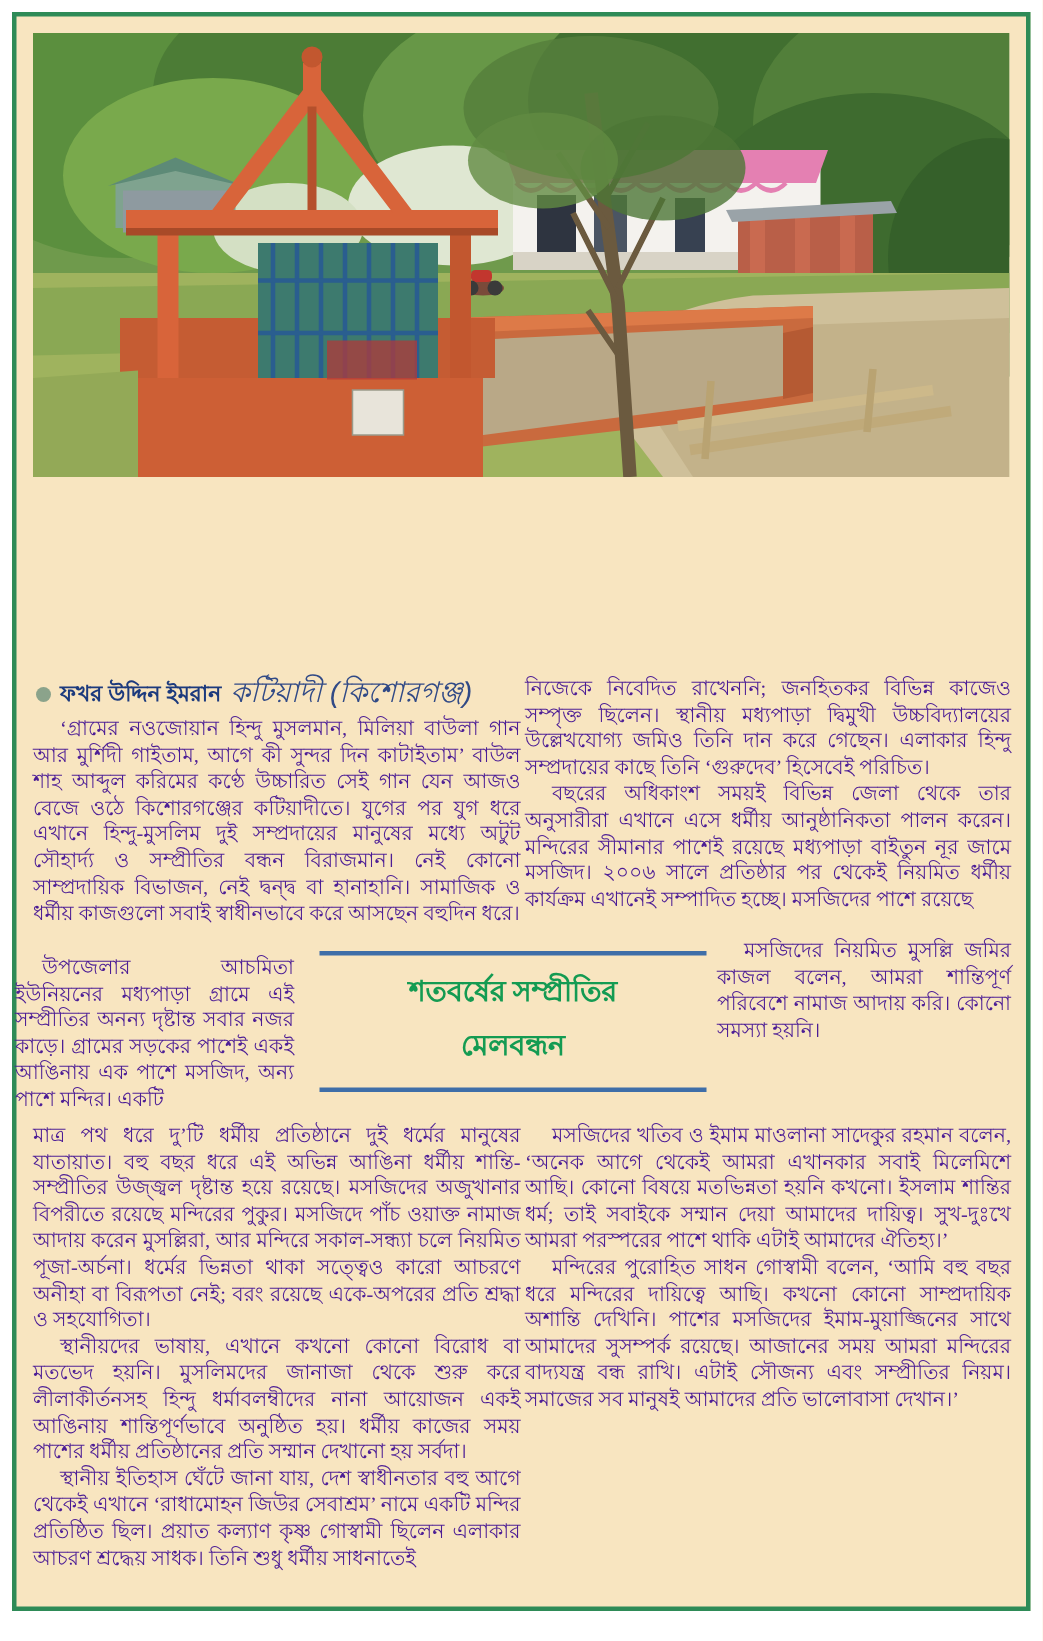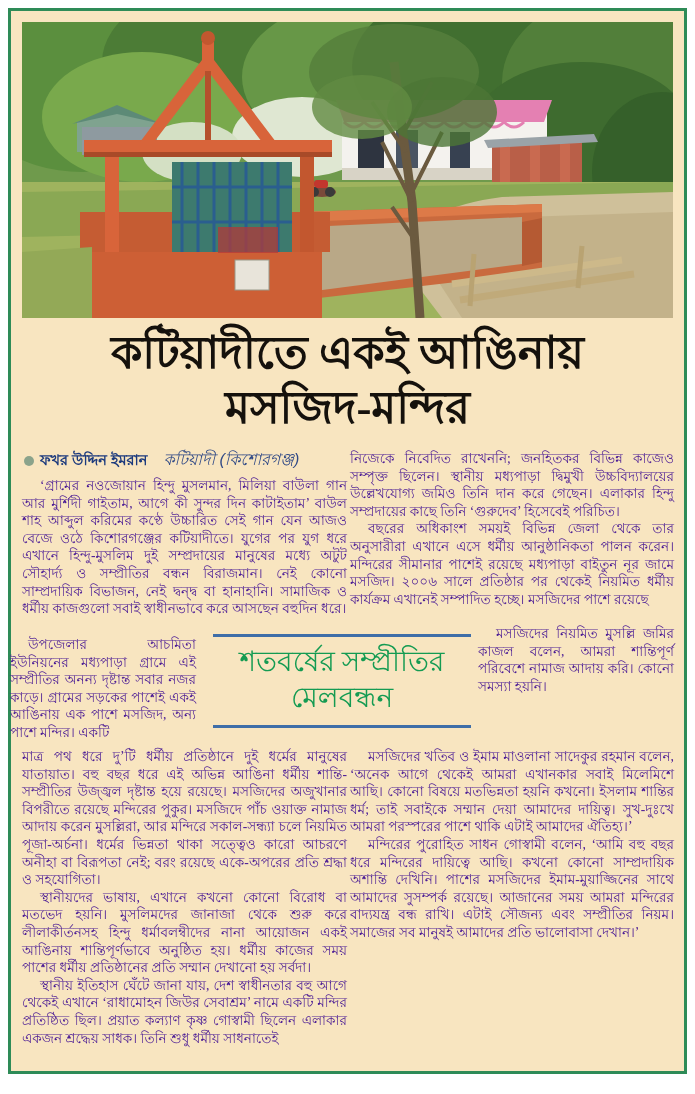--- a/index.html
+++ b/index.html
@@ -11,31 +11,31 @@
   .photo-wrap svg { display:block; }
 
   .headline { position:absolute; left:0; top:326px; width:695px; text-align:center;
               font-weight:bold; color:#15110c; font-size:45px; line-height:1.22;
               font-family:"Liberation Serif", serif; letter-spacing:0px; }
 
   .byline { position:absolute; left:24px; top:447px; width:400px; font-size:14.5px; color:#23418a;
             display:flex; align-items:center; gap:6px;text-align:right; }
   .byline .dot { width:10px; height:10px; border-radius:50%; background:#8ba38b; display:inline-block; }
   .byline .author { font-weight:bold; color:#1c3a7d; }
-  .byline .loc { font-style:italic; color:#314a86; font-size:16px;margin-left:10px; }
+  .byline .loc { font-style:italic; color:#314a86; font-size:19px; }
 
   .bodytext { font-size:13.6px; line-height:17.6px; color:#4c1d95; text-align:justify;
               font-family:"Liberation Serif", serif; }
   .para { text-indent:18px; }
   .abs { position:absolute; }
 
   .pullquote { position:absolute; left:213px; top:634px; width:258px;
                border-top:3px solid #3f6ea8; border-bottom:3px solid #3f6ea8;
                padding:7px 0 9px 0; text-align:center; }
-  .pullquote .pq-line { color:#149b52; font-weight:normal; font-size:28px; line-height:36px;
+  .pullquote .pq-line { color:#149b52; font-weight:bold; font-size:19px; line-height:36px;
                         font-family:"Liberation Serif", serif;text-align:center; }
 </style>
 </head>
 <body>
 
 <div class="page">
   <div class="frame"></div>
 
   <div class="photo-wrap">
     <svg width="651" height="296" viewBox="0 0 651 296">
@@ -131,24 +131,20 @@
       <ellipse cx="340" cy="85" rx="50" ry="32" fill="#618b42" opacity="0.8"></ellipse>
 
       <path d="M430,262 L600,238" stroke="#cdb98a" stroke-width="7"></path>
       <path d="M438,278 L612,252" stroke="#c0aa7a" stroke-width="7"></path>
       <path d="M452,232 L448,284 M560,224 L556,266" stroke="#b9a372" stroke-width="5"></path>
 
       <path d="M0,230 L70,225 L70,296 L0,296 Z" fill="#93a957"></path>
     </svg>
   </div>
 
-  <div class="headline">
-    <div>কটিয়াদীতে একই আঙিনায়</div>
-    <div>মসজিদ-মন্দির</div>
-  </div>
 
   <div class="byline">
     <span class="dot"></span>
     <span class="author">ফখর উদ্দিন ইমরান</span>
     <span class="loc">কটিয়াদী (কিশোরগঞ্জ)</span>
   </div>
 
   <div class="abs bodytext" style="left:22px; top:477px; width:325px;">
     <p class="para">‘গ্রামের নওজোয়ান হিন্দু মুসলমান, মিলিয়া বাউলা গান আর মুর্শিদী গাইতাম, আগে কী সুন্দর দিন কাটাইতাম’ বাউল শাহ আব্দুল করিমের কণ্ঠে উচ্চারিত সেই গান যেন আজও বেজে ওঠে কিশোরগঞ্জের কটিয়াদীতে। যুগের পর যুগ ধরে এখানে হিন্দু-মুসলিম দুই সম্প্রদায়ের মানুষের মধ্যে অটুট সৌহার্দ্য ও সম্প্রীতির বন্ধন বিরাজমান। নেই কোনো সাম্প্রদায়িক বিভাজন, নেই দ্বন্দ্ব বা হানাহানি। সামাজিক ও ধর্মীয় কাজগুলো সবাই স্বাধীনভাবে করে আসছেন বহুদিন ধরে।</p>
   </div>
@@ -158,21 +154,21 @@
   </div>
 
   <div class="pullquote">
     <div class="pq-line">শতবর্ষের সম্প্রীতির</div>
     <div class="pq-line">মেলবন্ধন</div>
   </div>
 
   <div class="abs bodytext" style="left:22px; top:748px; width:325px;">
     <p>মাত্র পথ ধরে দু’টি ধর্মীয় প্রতিষ্ঠানে দুই ধর্মের মানুষের যাতায়াত। বহু বছর ধরে এই অভিন্ন আঙিনা ধর্মীয় শান্তি-সম্প্রীতির উজ্জ্বল দৃষ্টান্ত হয়ে রয়েছে। মসজিদের অজুখানার বিপরীতে রয়েছে মন্দিরের পুকুর। মসজিদে পাঁচ ওয়াক্ত নামাজ আদায় করেন মুসল্লিরা, আর মন্দিরে সকাল-সন্ধ্যা চলে নিয়মিত পূজা-অর্চনা। ধর্মের ভিন্নতা থাকা সত্ত্বেও কারো আচরণে অনীহা বা বিরূপতা নেই; বরং রয়েছে একে-অপরের প্রতি শ্রদ্ধা ও সহযোগিতা।</p>
     <p class="para">স্থানীয়দের ভাষায়, এখানে কখনো কোনো বিরোধ বা মতভেদ হয়নি। মুসলিমদের জানাজা থেকে শুরু করে লীলাকীর্তনসহ হিন্দু ধর্মাবলম্বীদের নানা আয়োজন একই আঙিনায় শান্তিপূর্ণভাবে অনুষ্ঠিত হয়। ধর্মীয় কাজের সময় পাশের ধর্মীয় প্রতিষ্ঠানের প্রতি সম্মান দেখানো হয় সর্বদা।</p>
-    <p class="para">স্থানীয় ইতিহাস ঘেঁটে জানা যায়, দেশ স্বাধীনতার বহু আগে থেকেই এখানে ‘রাধামোহন জিউর সেবাশ্রম’ নামে একটি মন্দির প্রতিষ্ঠিত ছিল। প্রয়াত কল্যাণ কৃষ্ণ গোস্বামী ছিলেন এলাকার একজন শ্রদ্ধেয় সাধক। তিনি শুধু ধর্মীয় সাধনাতেই</p>
+    <p class="para">স্থানীয় ইতিহাস ঘেঁটে জানা যায়, দেশ স্বাধীনতার বহু আগে থেকেই এখানে ‘রাধামোহন জিউর সেবাশ্রম’ নামে একটি মন্দির প্রতিষ্ঠিত ছিল। প্রয়াত কল্যাণ কৃষ্ণ গোস্বামী ছিলেন এলাকার আচরণ শ্রদ্ধেয় সাধক। তিনি শুধু ধর্মীয় সাধনাতেই</p>
   </div>
 
   <div class="abs bodytext" style="left:350px; top:450px; width:324px;">
     <p>নিজেকে নিবেদিত রাখেননি; জনহিতকর বিভিন্ন কাজেও সম্পৃক্ত ছিলেন। স্থানীয় মধ্যপাড়া দ্বিমুখী উচ্চবিদ্যালয়ের উল্লেখযোগ্য জমিও তিনি দান করে গেছেন। এলাকার হিন্দু সম্প্রদায়ের কাছে তিনি ‘গুরুদেব’ হিসেবেই পরিচিত।</p>
     <p class="para">বছরের অধিকাংশ সময়ই বিভিন্ন জেলা থেকে তার অনুসারীরা এখানে এসে ধর্মীয় আনুষ্ঠানিকতা পালন করেন। মন্দিরের সীমানার পাশেই রয়েছে মধ্যপাড়া বাইতুন নূর জামে মসজিদ। ২০০৬ সালে প্রতিষ্ঠার পর থেকেই নিয়মিত ধর্মীয় কার্যক্রম এখানেই সম্পাদিত হচ্ছে। মসজিদের পাশে রয়েছে</p>
   </div>
 
   <div class="abs bodytext" style="left:478px; top:625px; width:196px;">
     <p class="para">মসজিদের নিয়মিত মুসল্লি জমির কাজল বলেন, আমরা শান্তিপূর্ণ পরিবেশে নামাজ আদায় করি। কোনো সমস্যা হয়নি।</p>
   </div>

